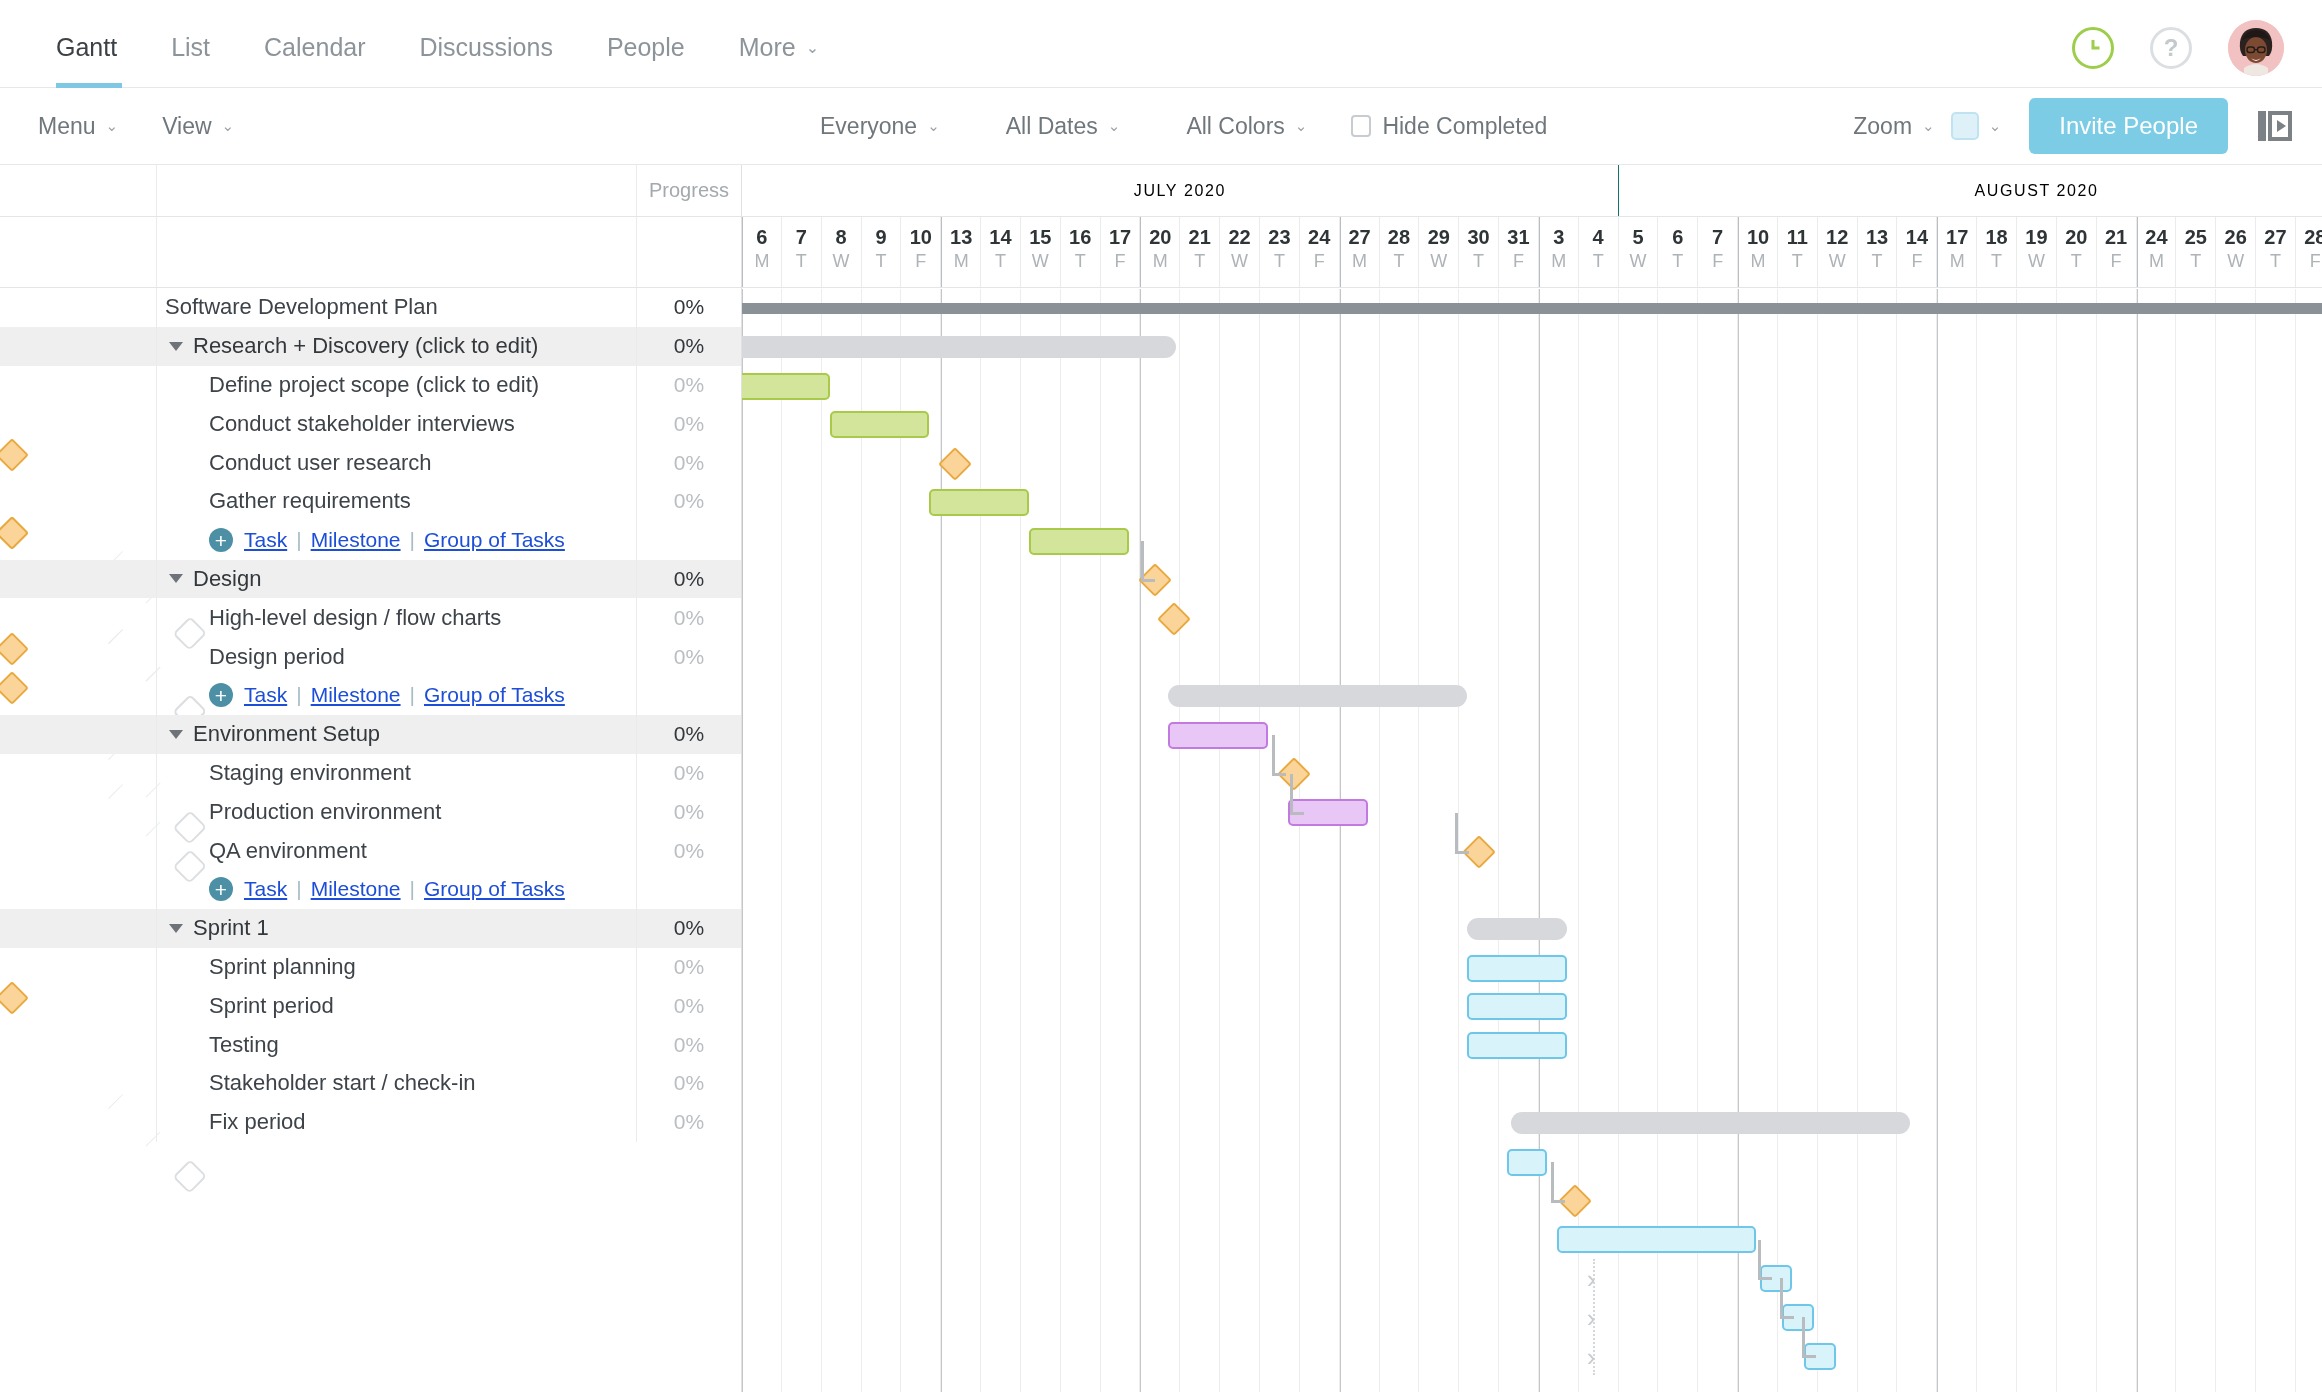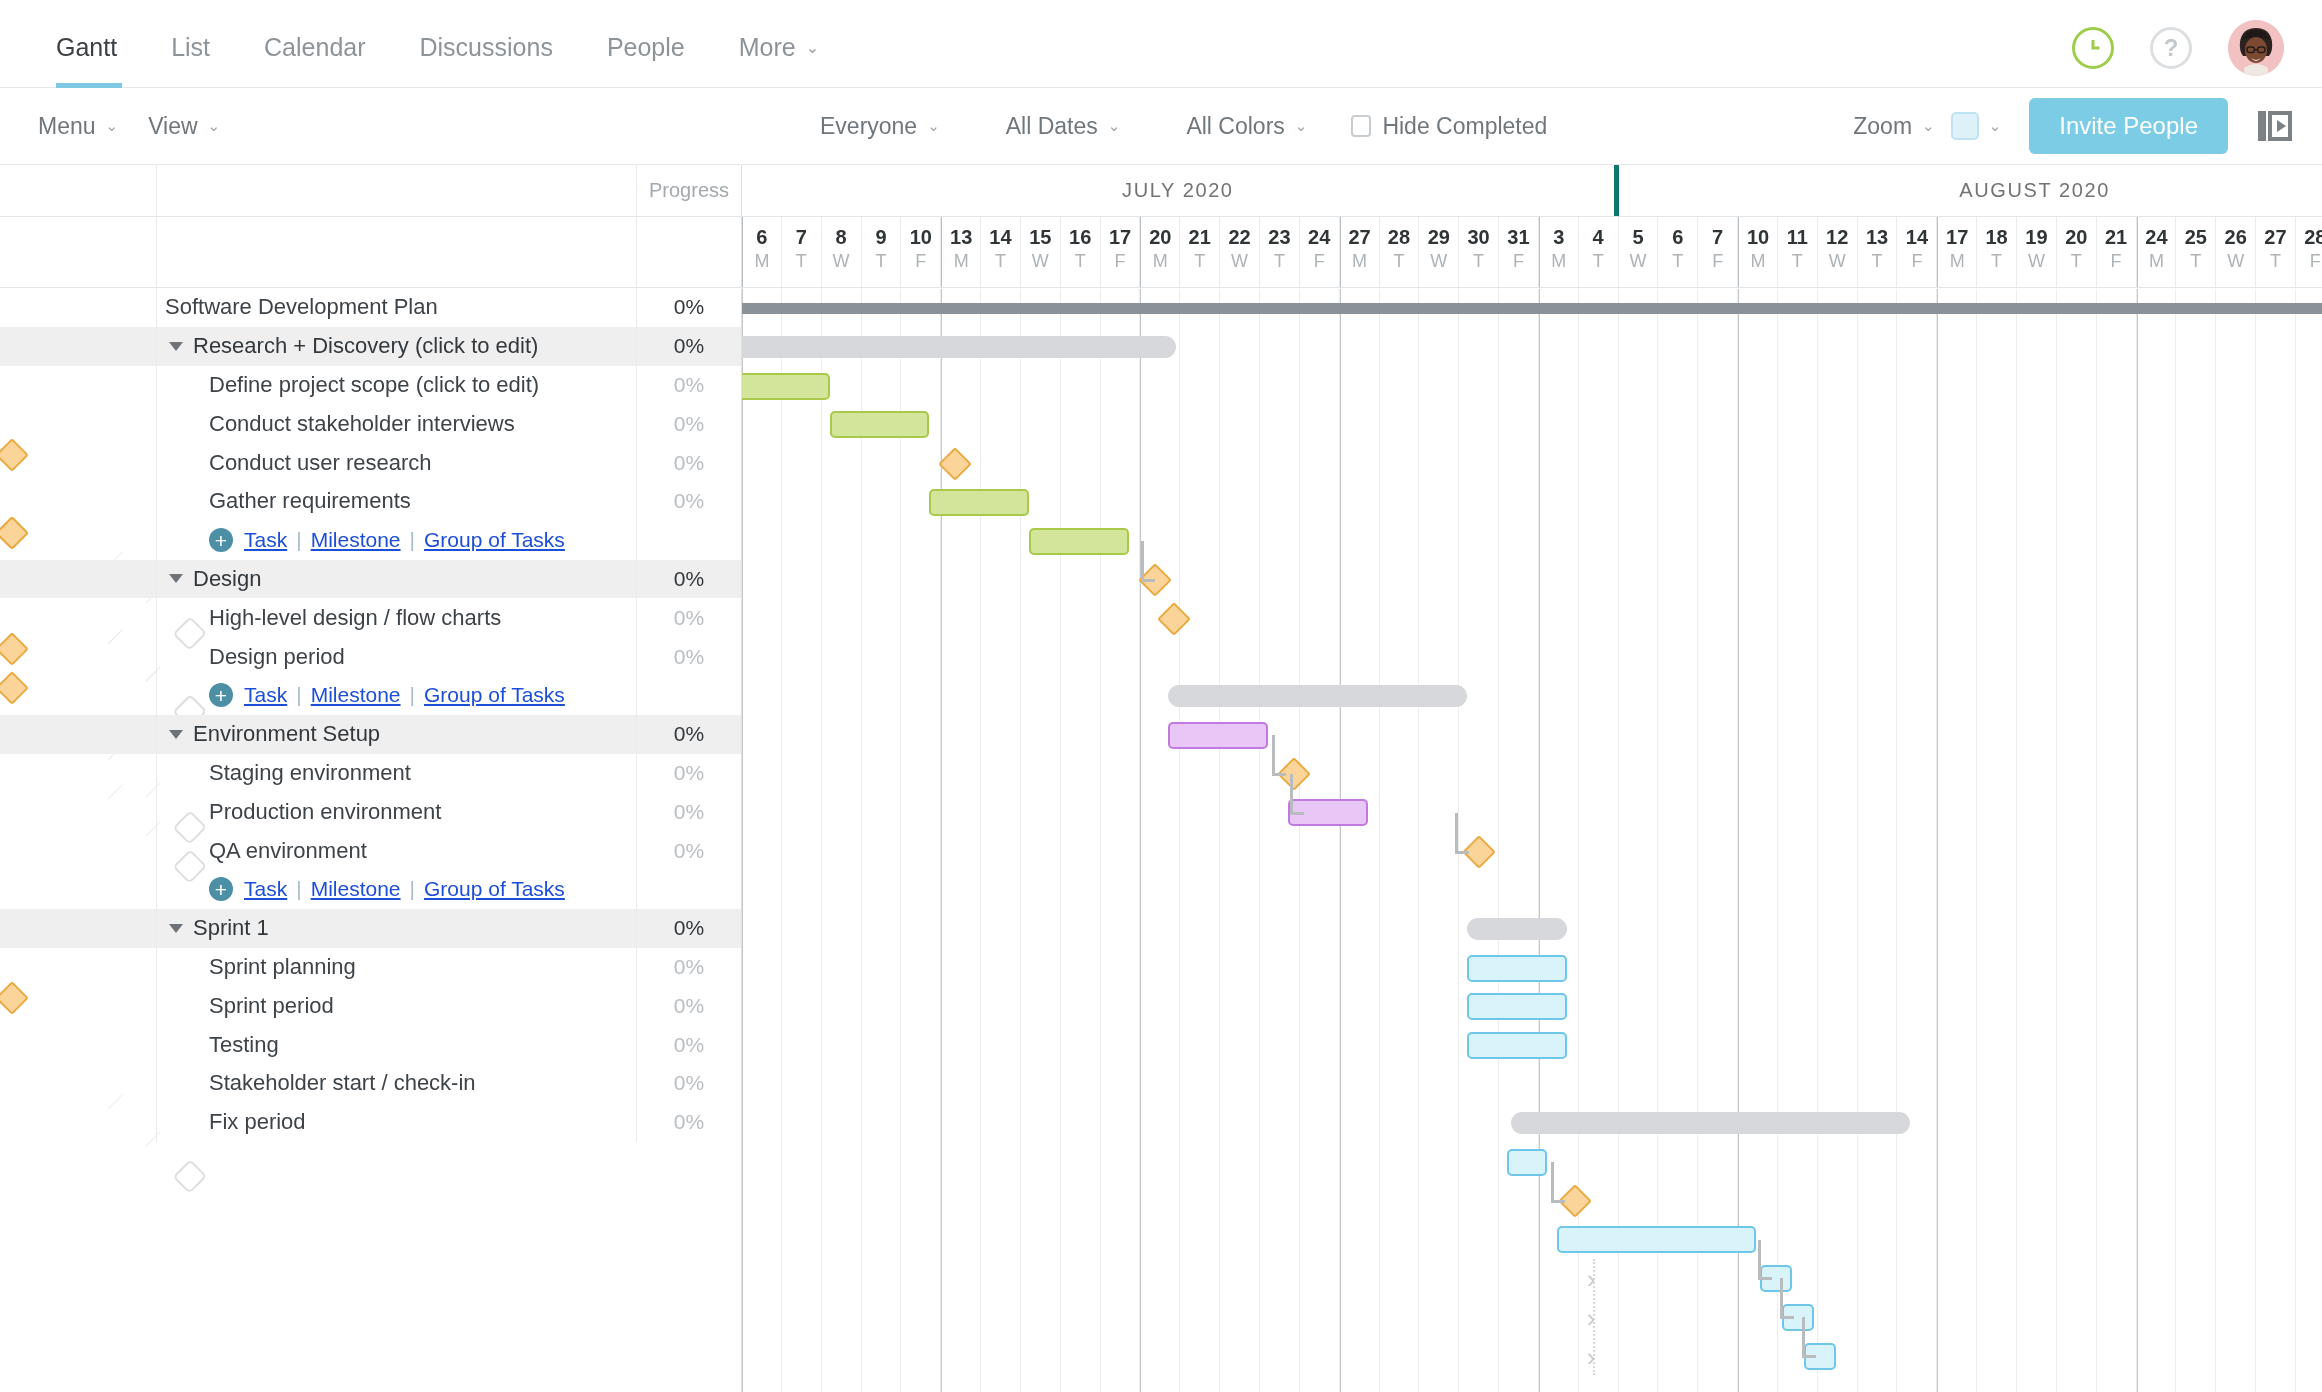--- a/index.html
+++ b/index.html
@@ -82,21 +82,21 @@
   }
   .tb-item {
     font-size: 23px;
     color: #70777c;
     display: flex;
     align-items: center;
     cursor: pointer;
     white-space: nowrap;
   }
   .tb-item .caret { margin-left: 10px; font-size: 15px; color: #9aa1a6; }
-  .tb-left { display: flex; gap: 30px; }
+  .tb-left { display: flex; gap: 44px; }
   .tb-center {
     position: absolute;
     left: 820px;
     display: flex;
     align-items: center;
     gap: 66px;
   }
   .tb-check {
     width: 20px; height: 22px;
     border: 2px solid #c7ccd0;
@@ -261,24 +261,24 @@
     background: #fff;
   }
   .tl-months {
     height: 52px;
     display: flex;
     border-bottom: 1px solid #e3e6e8;
     position: relative;
   }
   .tl-month {
     display: flex; align-items: center; justify-content: center;
-    font-size: 20px;
+    font-size: 16px;
     letter-spacing: 1.6px;
-    color: #737373;
-    border-right: 5px solid #0f766e;
+    color: #000000;
+    border-right: 1px solid #0f766e;
     flex: none;
     overflow: hidden;
     white-space: nowrap;
   }
   .tl-days {
     height: 71px;
     display: flex;
     border-bottom: 1px solid #e3e6e8;
     position: relative;
   }

